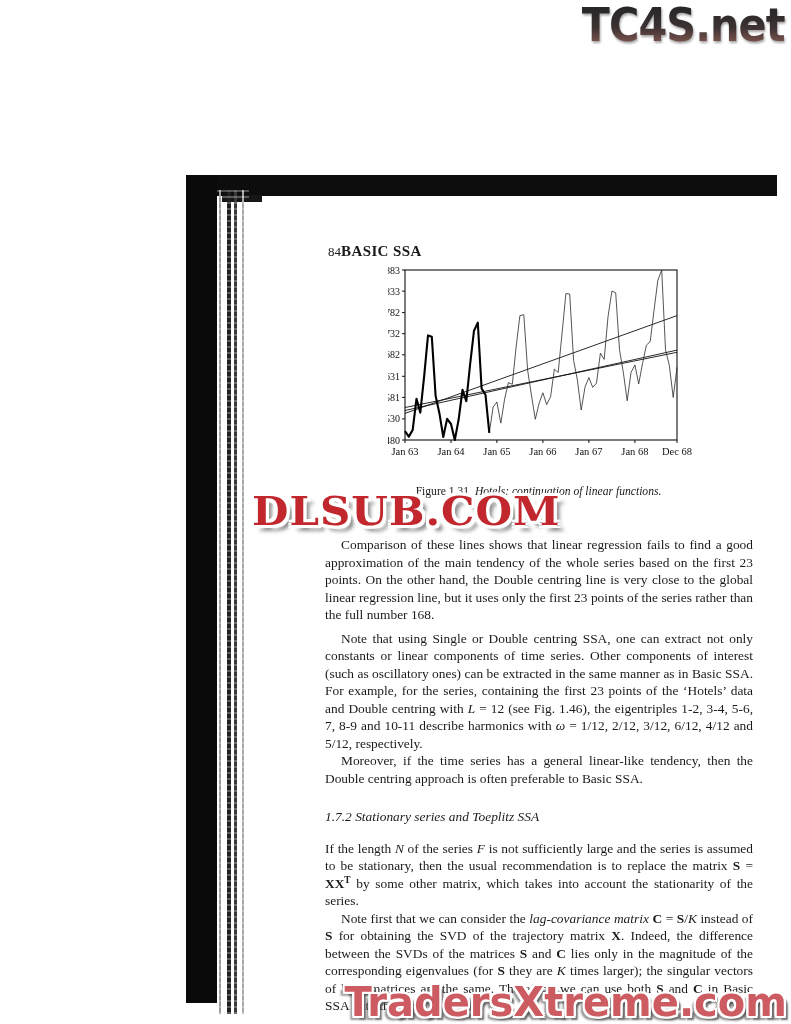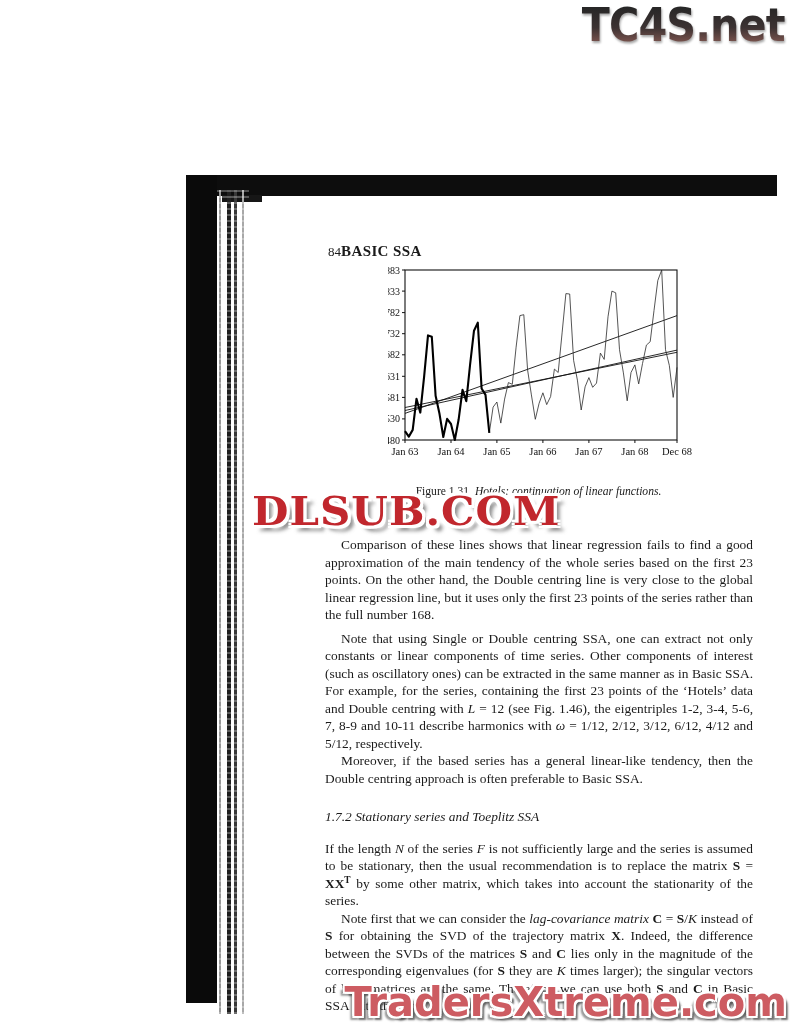--- a/index.html
+++ b/index.html
@@ -140,21 +140,21 @@
   <div class="figure-caption">
     <span>Figure 1.31</span>
     <span class="cap-italic">&nbsp;</span><span class="cap-italic">Hotels: continuation of linear functions.</span>
   </div>
 
   <div class="wm-mid">DLSUB.COM</div>
 
   <div class="text-column">
     <p class="para indent gap-after"><span>Comparison of these lines shows that linear regression fails to find a good approximation of the main tendency of the whole series based on the first 23 points. On the other hand, the Double centring line is very close to the global linear regression line, but it uses only the first 23 points of the series rather than the full number 168.</span></p>
     <p class="para indent"><span>Note that using Single or Double centring SSA, one can extract not only constants or linear components of time series. Other components of interest (such as oscillatory ones) can be extracted in the same manner as in Basic SSA. For example, for the series, containing the first 23 points of the ‘Hotels’ data and Double centring with </span><span class="seg-i">L</span><span> = 12 (see Fig. 1.46), the eigentriples 1-2, 3-4, 5-6, 7, 8-9 and 10-11 describe harmonics with </span><span class="seg-i">ω</span><span> = 1/12, 2/12, 3/12, 6/12, 4/12 and 5/12, respectively.</span></p>
-    <p class="para indent"><span>Moreover, if the based series has a general linear-like tendency, then the Double centring approach is often preferable to Basic SSA.</span></p>
+    <p class="para indent"><span>Moreover, if the time series has a general linear-like tendency, then the Double centring approach is often preferable to Basic SSA.</span></p>
     <h3 class="subheading">1.7.2  Stationary series and Toeplitz SSA</h3>
     <p class="para"><span>If the length </span><span class="seg-i">N</span><span> of the series </span><span class="seg-i">F</span><span> is not sufficiently large and the series is assumed to be stationary, then the usual recommendation is to replace the matrix </span><span class="seg-b">S</span><span> = </span><span class="seg-b">XX</span><span class="seg-sup">T</span><span> by some other matrix, which takes into account the stationarity of the series.</span></p>
     <p class="para indent"><span>Note first that we can consider the </span><span class="seg-i">lag-covariance matrix</span><span> </span><span class="seg-b">C</span><span> = </span><span class="seg-b">S</span><span>/</span><span class="seg-i">K</span><span> instead of </span><span class="seg-b">S</span><span> for obtaining the SVD of the trajectory matrix </span><span class="seg-b">X</span><span>. Indeed, the difference between the SVDs of the matrices </span><span class="seg-b">S</span><span> and </span><span class="seg-b">C</span><span> lies only in the magnitude of the corresponding eigenvalues (for </span><span class="seg-b">S</span><span> they are </span><span class="seg-i">K</span><span> times larger); the singular vectors of both matrices are the same. Therefore, we can use both </span><span class="seg-b">S</span><span> and </span><span class="seg-b">C</span><span> in Basic SSA with the same effect.</span></p>
   </div>
 
   <div class="wm-bottom">TradersXtreme.com</div>
 
 </div>
 
 </body></html>

